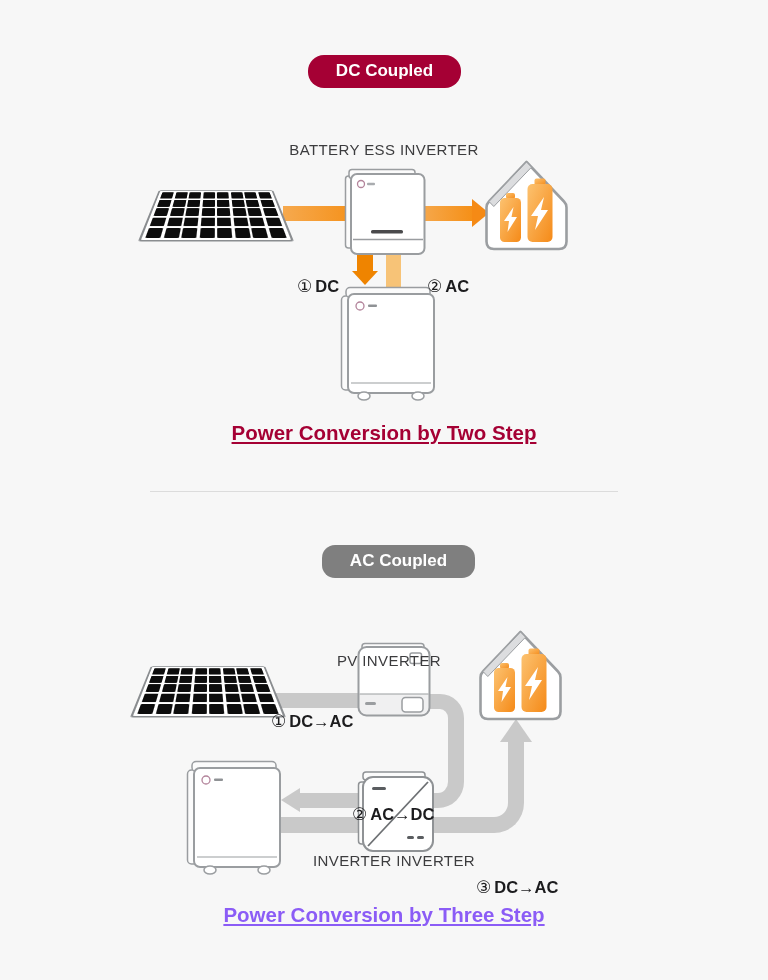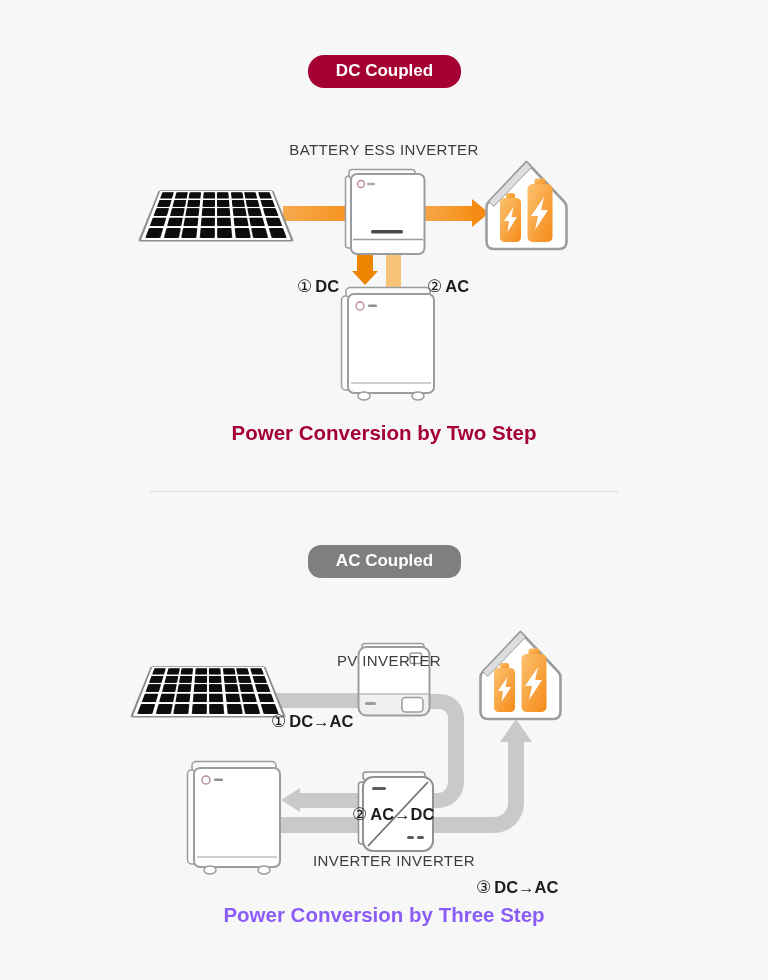--- a/index.html
+++ b/index.html
@@ -4,29 +4,29 @@
 <style>
   html,body{margin:0;padding:0;background:#f7f7f7;}
   .stage{position:relative;width:768px;height:980px;background:#f7f7f7;overflow:hidden;
          font-family:"Liberation Sans","DejaVu Sans",sans-serif;}
   .abs{position:absolute;}.z2{z-index:2}.z3{z-index:3}
 
   
   .badge{position:absolute;left:308px;width:153px;height:33px;line-height:31px;
          text-align:center;color:#fff;font-size:17px;font-weight:700;z-index:4;}
   .badge-dc{top:55px;background:#a50034;border-radius:16px;}
-  .badge-ac{top:545px;background:#7f7f7f;border-radius:13px;}
+  .badge-ac{top:545px;background:#7f7f7f;border-radius:13px;margin-left:14px;}
 
   
   .unit-label{position:absolute;left:0;right:0;text-align:center;font-size:15px;
               color:#3c3c3e;letter-spacing:.4px;z-index:4;white-space:nowrap;}
 
   
   .caption{position:absolute;left:0;right:0;text-align:center;font-size:20.5px;
-           font-weight:700;z-index:4;}
+           font-weight:700;z-index:4;text-decoration:underline;}
   .caption-dc{top:421px;color:#a50034;}
   .caption-ac{top:903px;color:#8b5cf6;}
 
   .divider{position:absolute;left:150px;top:491px;width:468px;height:1px;background:#dcdcdc;}
 
   
   .step{position:absolute;font-size:16.5px;font-weight:700;color:#1c1c1e;
         white-space:nowrap;z-index:4;margin-top:48px;}
   .step .num{font-weight:400;font-size:17px;margin-right:3px;}
 

